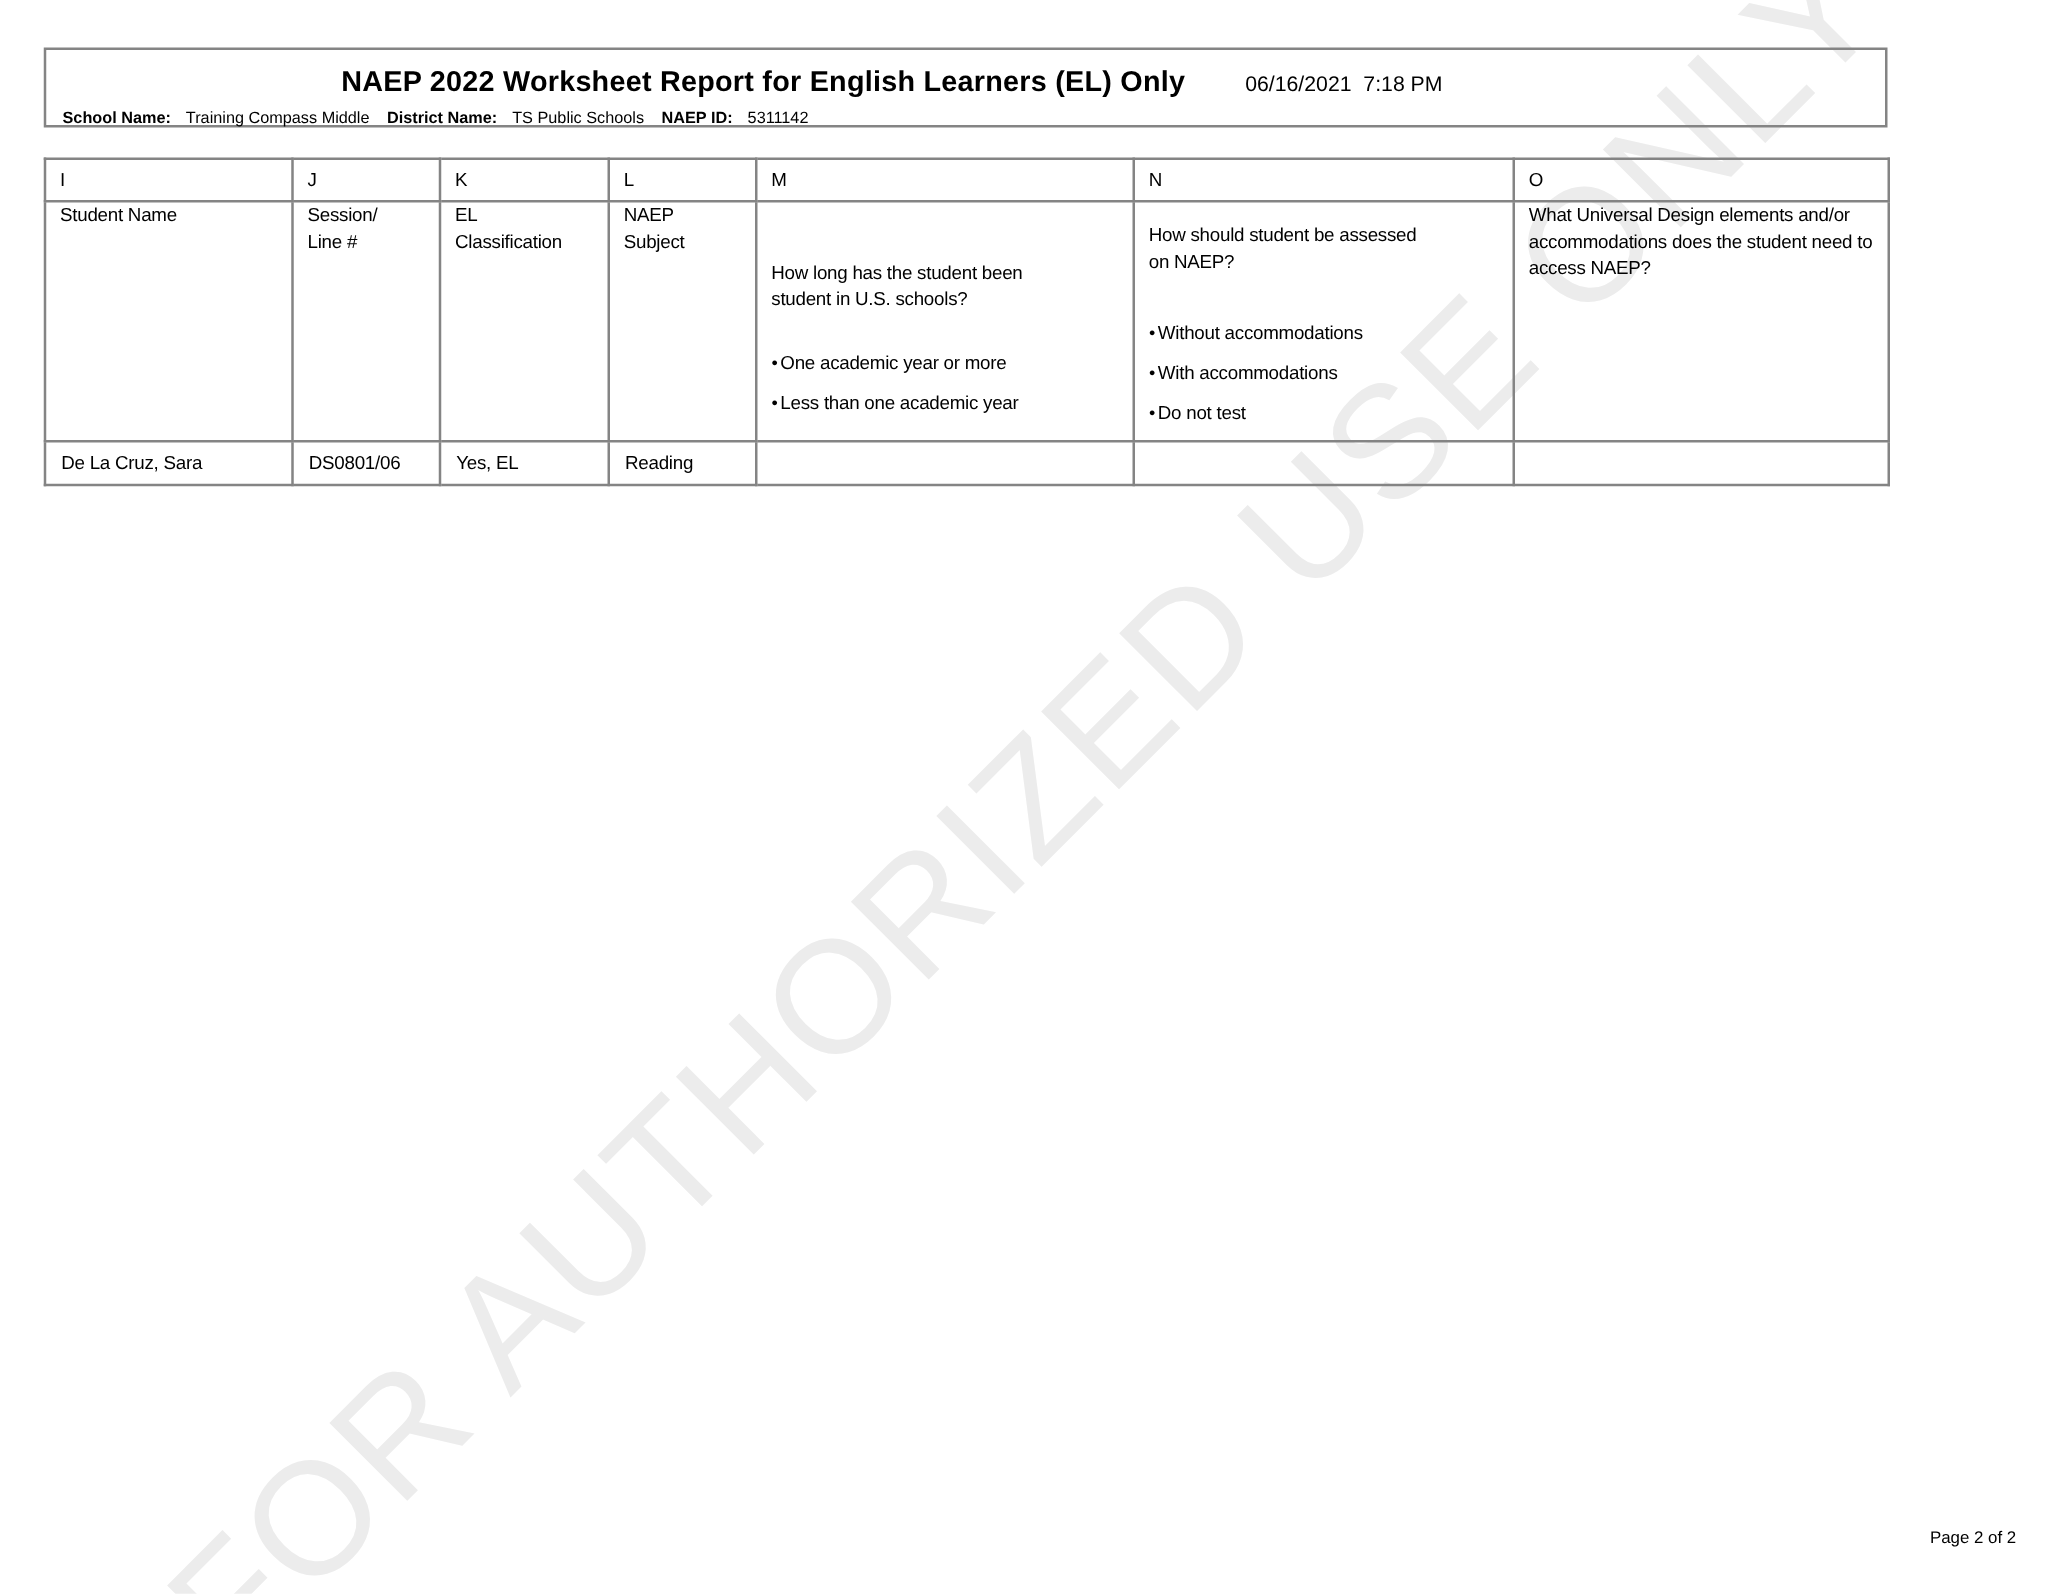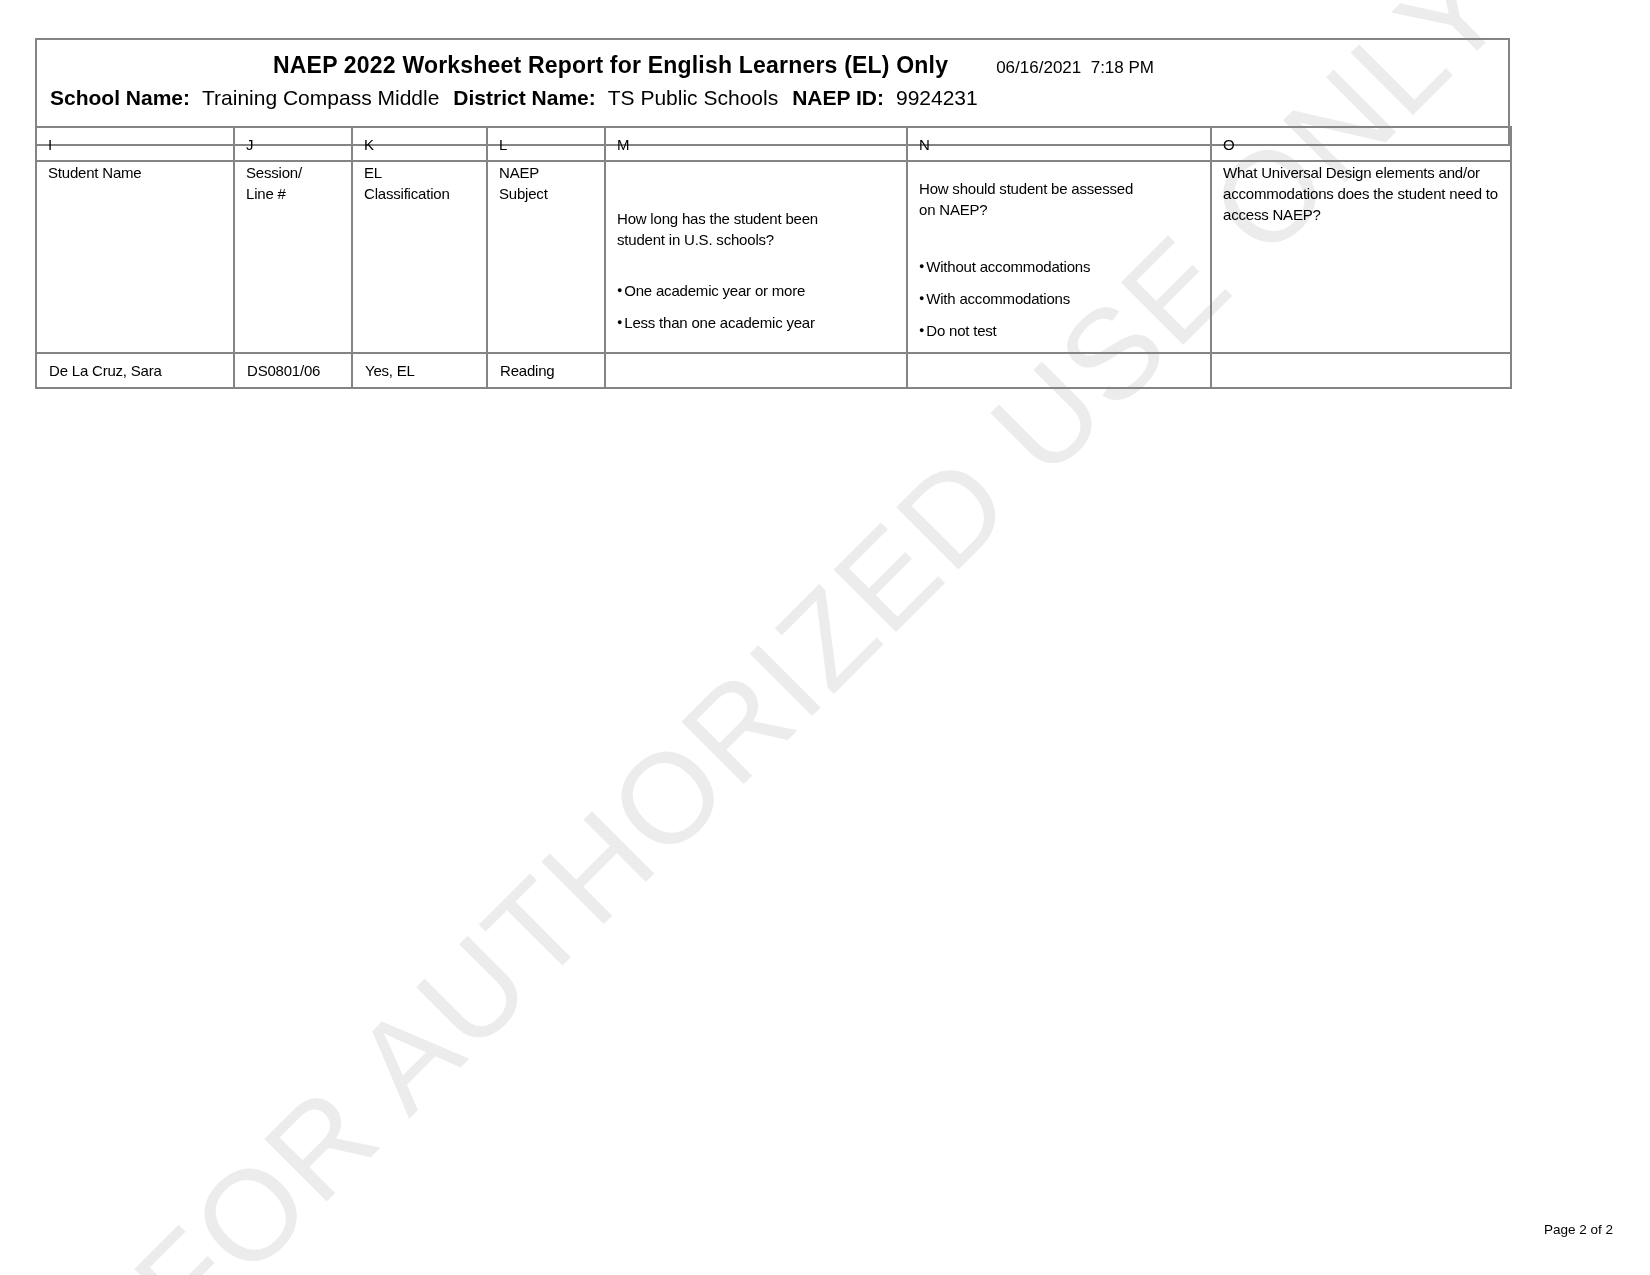--- a/index.html
+++ b/index.html
@@ -23,40 +23,40 @@
     color: #ececec;
     z-index: 0;
     user-select: none;
   }
   .content { position: absolute; inset: 0; z-index: 1; }
 
   
   .header-box {
     position: absolute;
     left: 35px; top: 38px;
-    width: 1475px; height: 108px;
+    width: 1475px; height: 64px;
     border: 2px solid #848484;
     background: transparent;
   }
   .title-row {
     display: flex;
     justify-content: center;
     align-items: baseline;
     gap: 48px;
     padding-top: 12px;
     padding-right: 118px;
   }
   .doc-title { font-size: 23px; font-weight: 700; letter-spacing: 0.2px; }
   .doc-datetime { font-size: 17px; white-space: pre; }
   .school-row {
     display: flex;
     align-items: baseline;
     padding-left: 13px;
     margin-top: 7px;
-    font-size: 21px;
+    font-size: 13px;
   }
   .school-row .lbl { font-weight: 700; }
   .school-row .val { margin-left: 12px; }
   .school-row .grp { margin-left: 14px; }
 
   
   table.worksheet {
     position: absolute;
     left: 35px; top: 126px;
     width: 1475px;
@@ -103,21 +103,21 @@
     <div class="title-row">
       <span class="doc-title">NAEP 2022 Worksheet Report for English Learners (EL) Only</span>
       <span class="doc-datetime">06/16/2021  7:18 PM</span>
     </div>
     <div class="school-row">
       <span class="lbl">School Name:</span>
       <span class="val">Training Compass Middle</span>
       <span class="lbl grp">District Name:</span>
       <span class="val">TS Public Schools</span>
       <span class="lbl grp">NAEP ID:</span>
-      <span class="val">9924231</span>
+      <span class="val">5311142</span>
     </div>
   </div>
 
   <table class="worksheet">
     <colgroup>
       <col style="width:198px">
         <col style="width:118px">
         <col style="width:135px">
       <col style="width:118px">
         <col style="width:302px">

